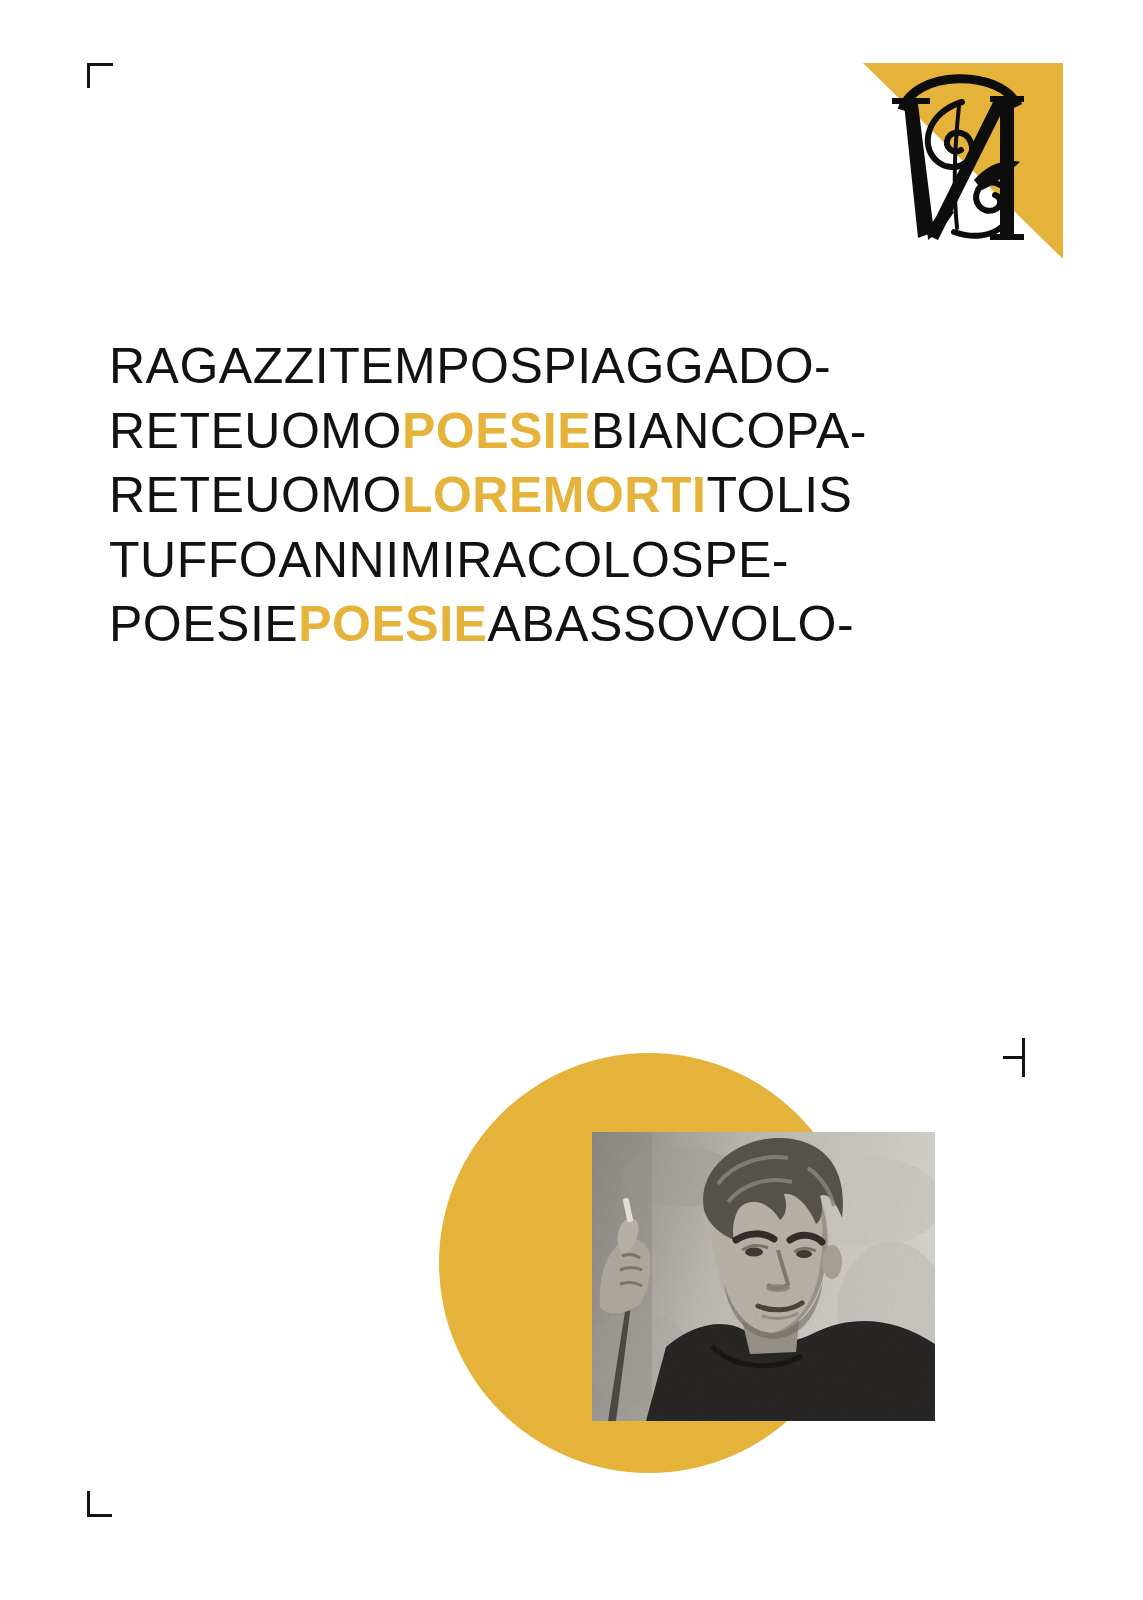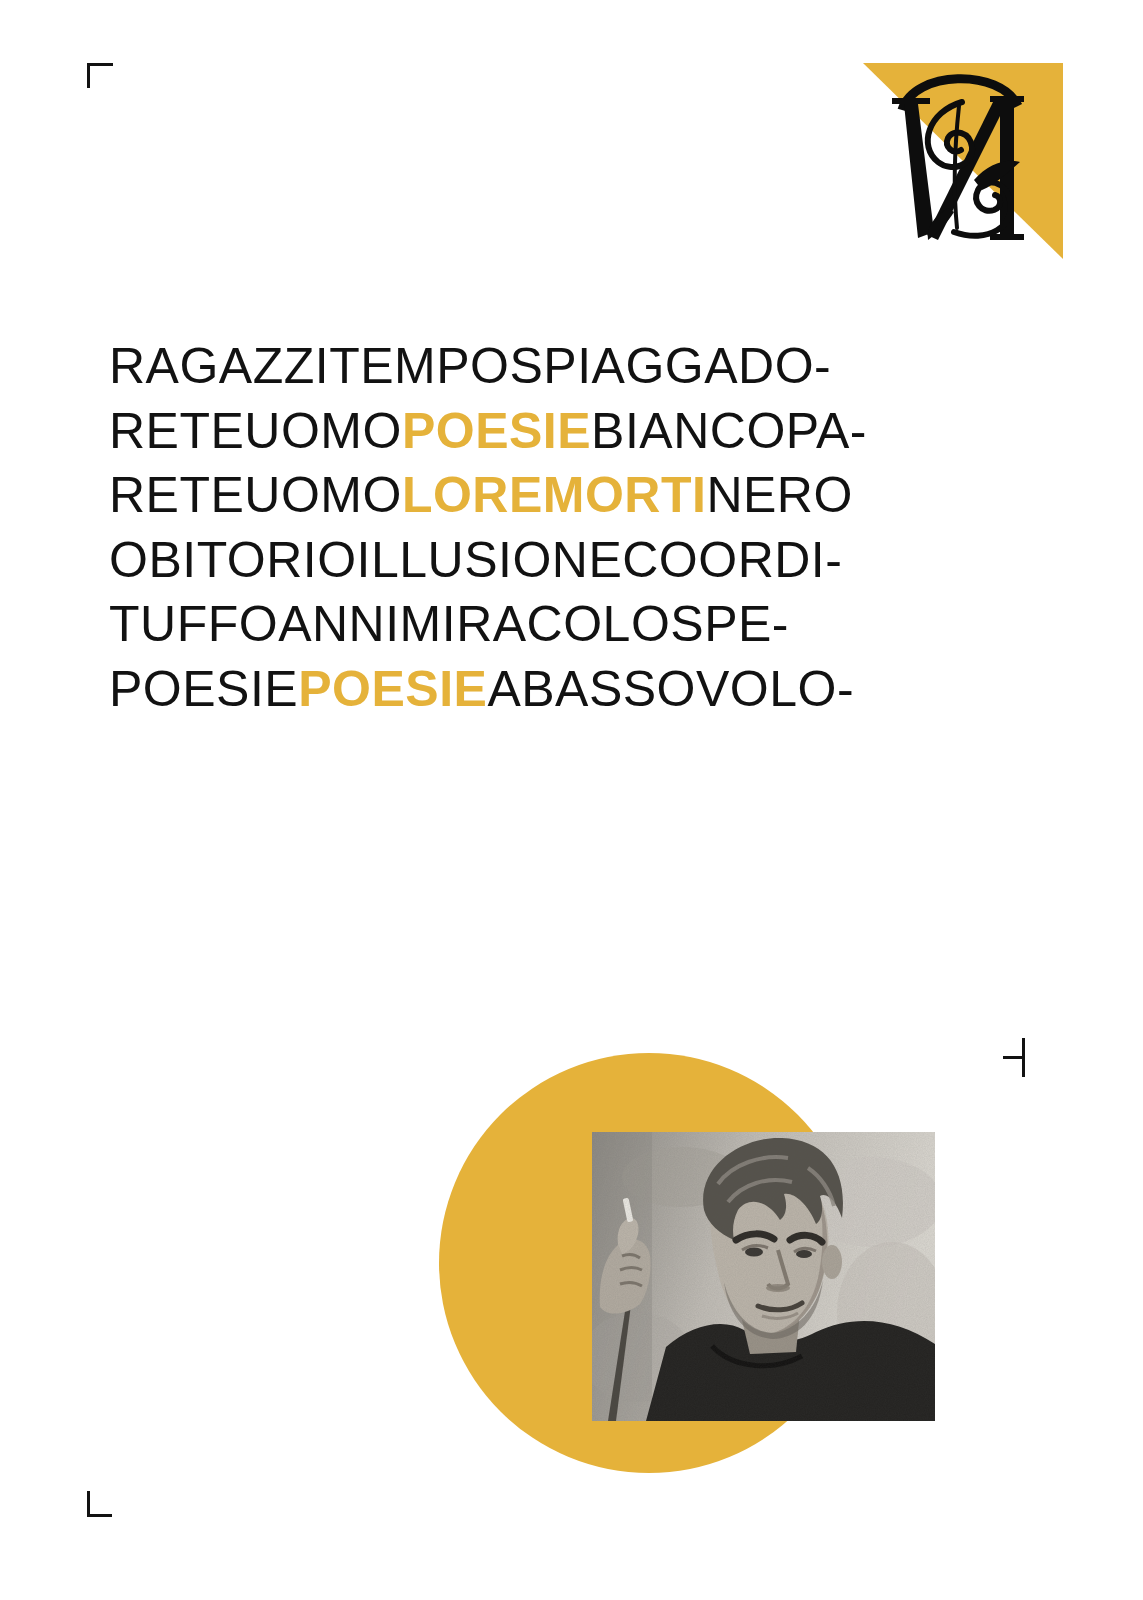--- a/index.html
+++ b/index.html
@@ -91,22 +91,21 @@
       <path class="ink-stroke" d="M101,46 C96,92 95,128 99,168" stroke-width="4" stroke-linecap="round"></path>
       <path class="ink-fill" d="M116,120 C130,104 148,98 162,102 C150,112 138,124 124,130 Z"></path>
       <path class="ink-fill" d="M90,148 C76,156 68,168 70,180 C80,172 90,162 96,152 Z"></path>
     </g>
   </svg>
 </div>
 
 <div class="headline">
     <div><span>RAGAZZITEMPOSPIAGGADO-</span></div>
     <div><span>RETEUOMO</span><span class="hl">POESIE</span><span>BIANCOPA-</span></div>
-    <div><span>RETEUOMO</span><span class="hl">LOREMORTI</span><span>NERO</span></div>
-    <div><span>OBITORIOILLUSIONECOORDI-</span></div>
+    <div><span>RETEUOMO</span><span class="hl">LOREMORTI</span><span>TOLIS</span></div>
     <div><span>TUFFOANNIMIRACOLOSPE-</span></div>
     <div><span>POESIE</span><span class="hl">POESIE</span><span>ABASSOVOLO-</span></div>
   </div>
 
 <div class="accent-circle"></div>
 
 <svg class="portrait" viewBox="0 0 343 289">
   <defs>
     <linearGradient id="pbg" x1="0" y1="0" x2="1" y2="0.25">
       <stop offset="0" stop-color="#8F8C86"></stop>

